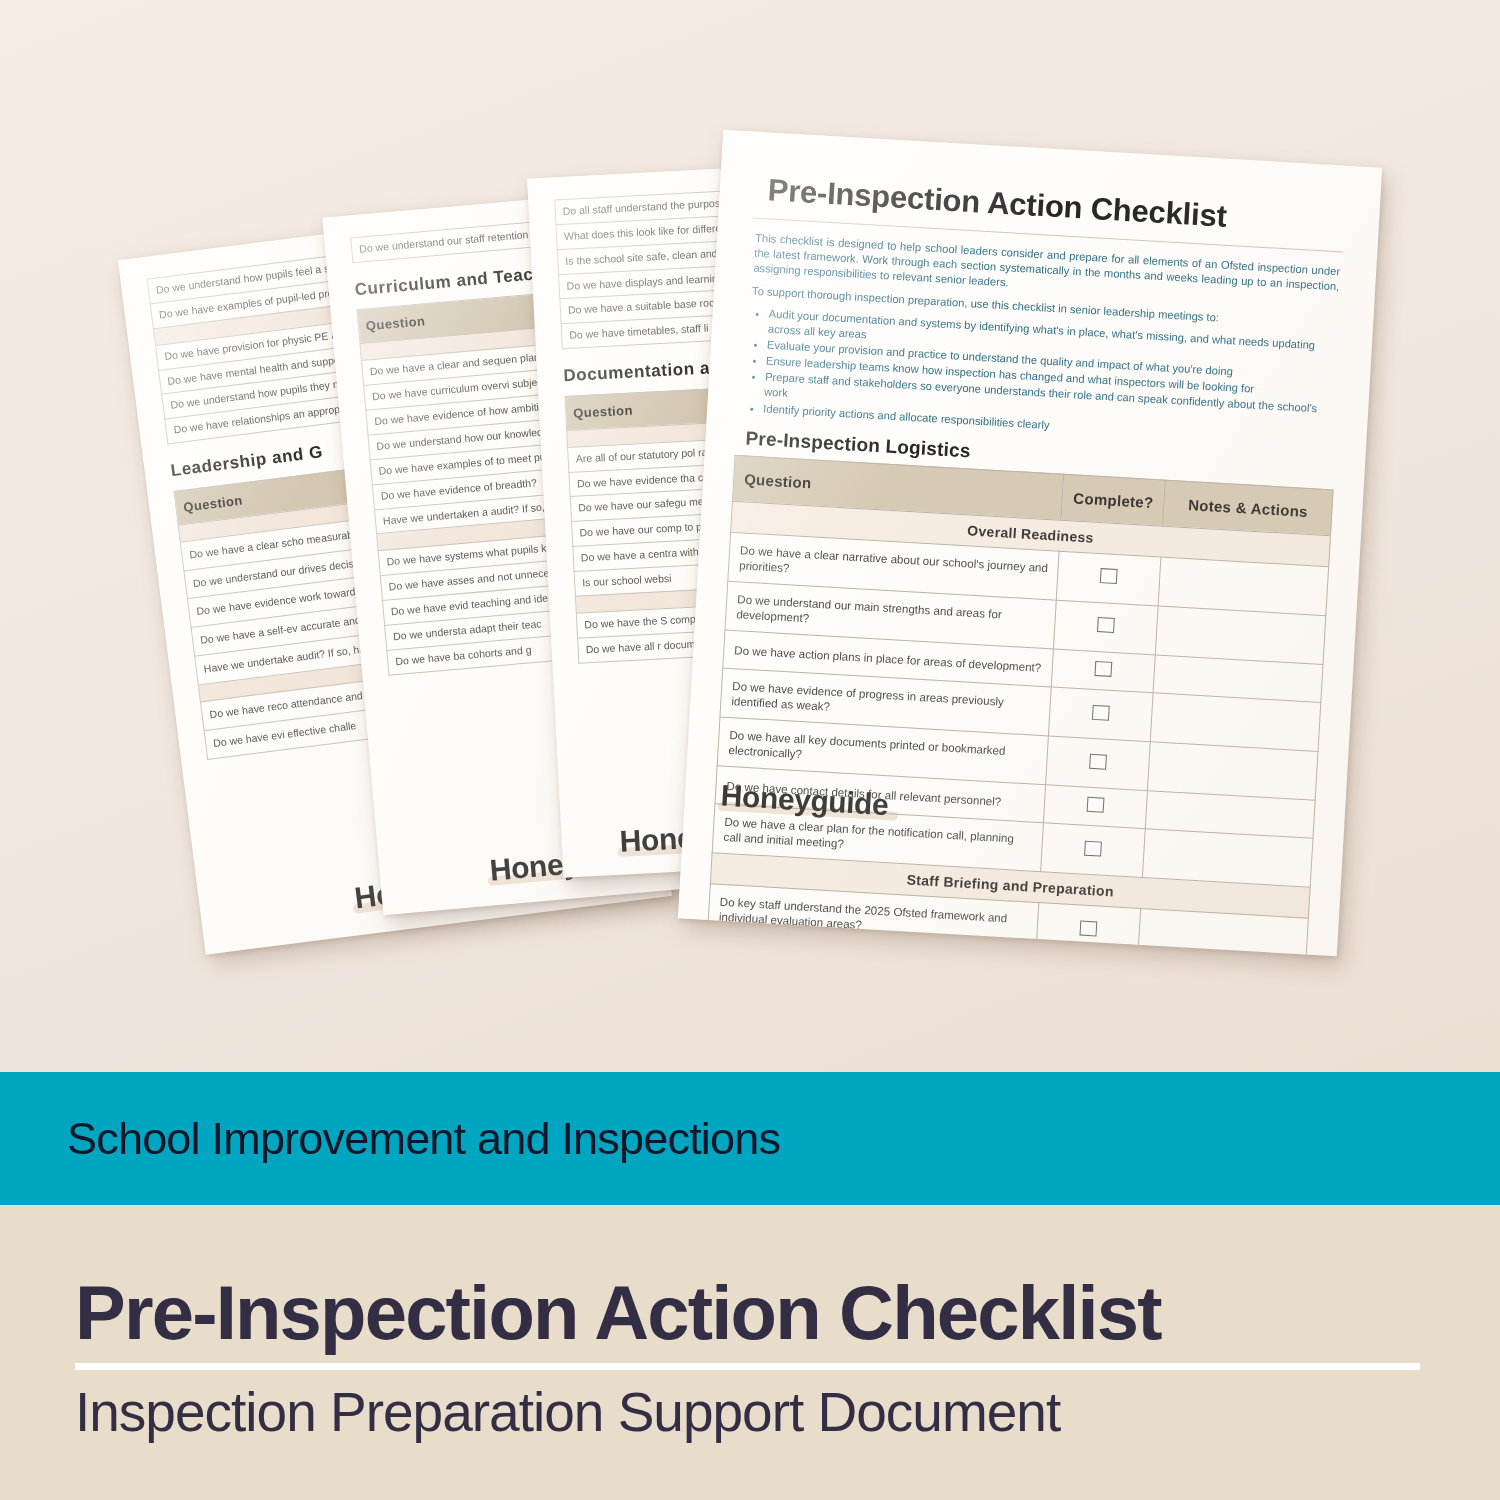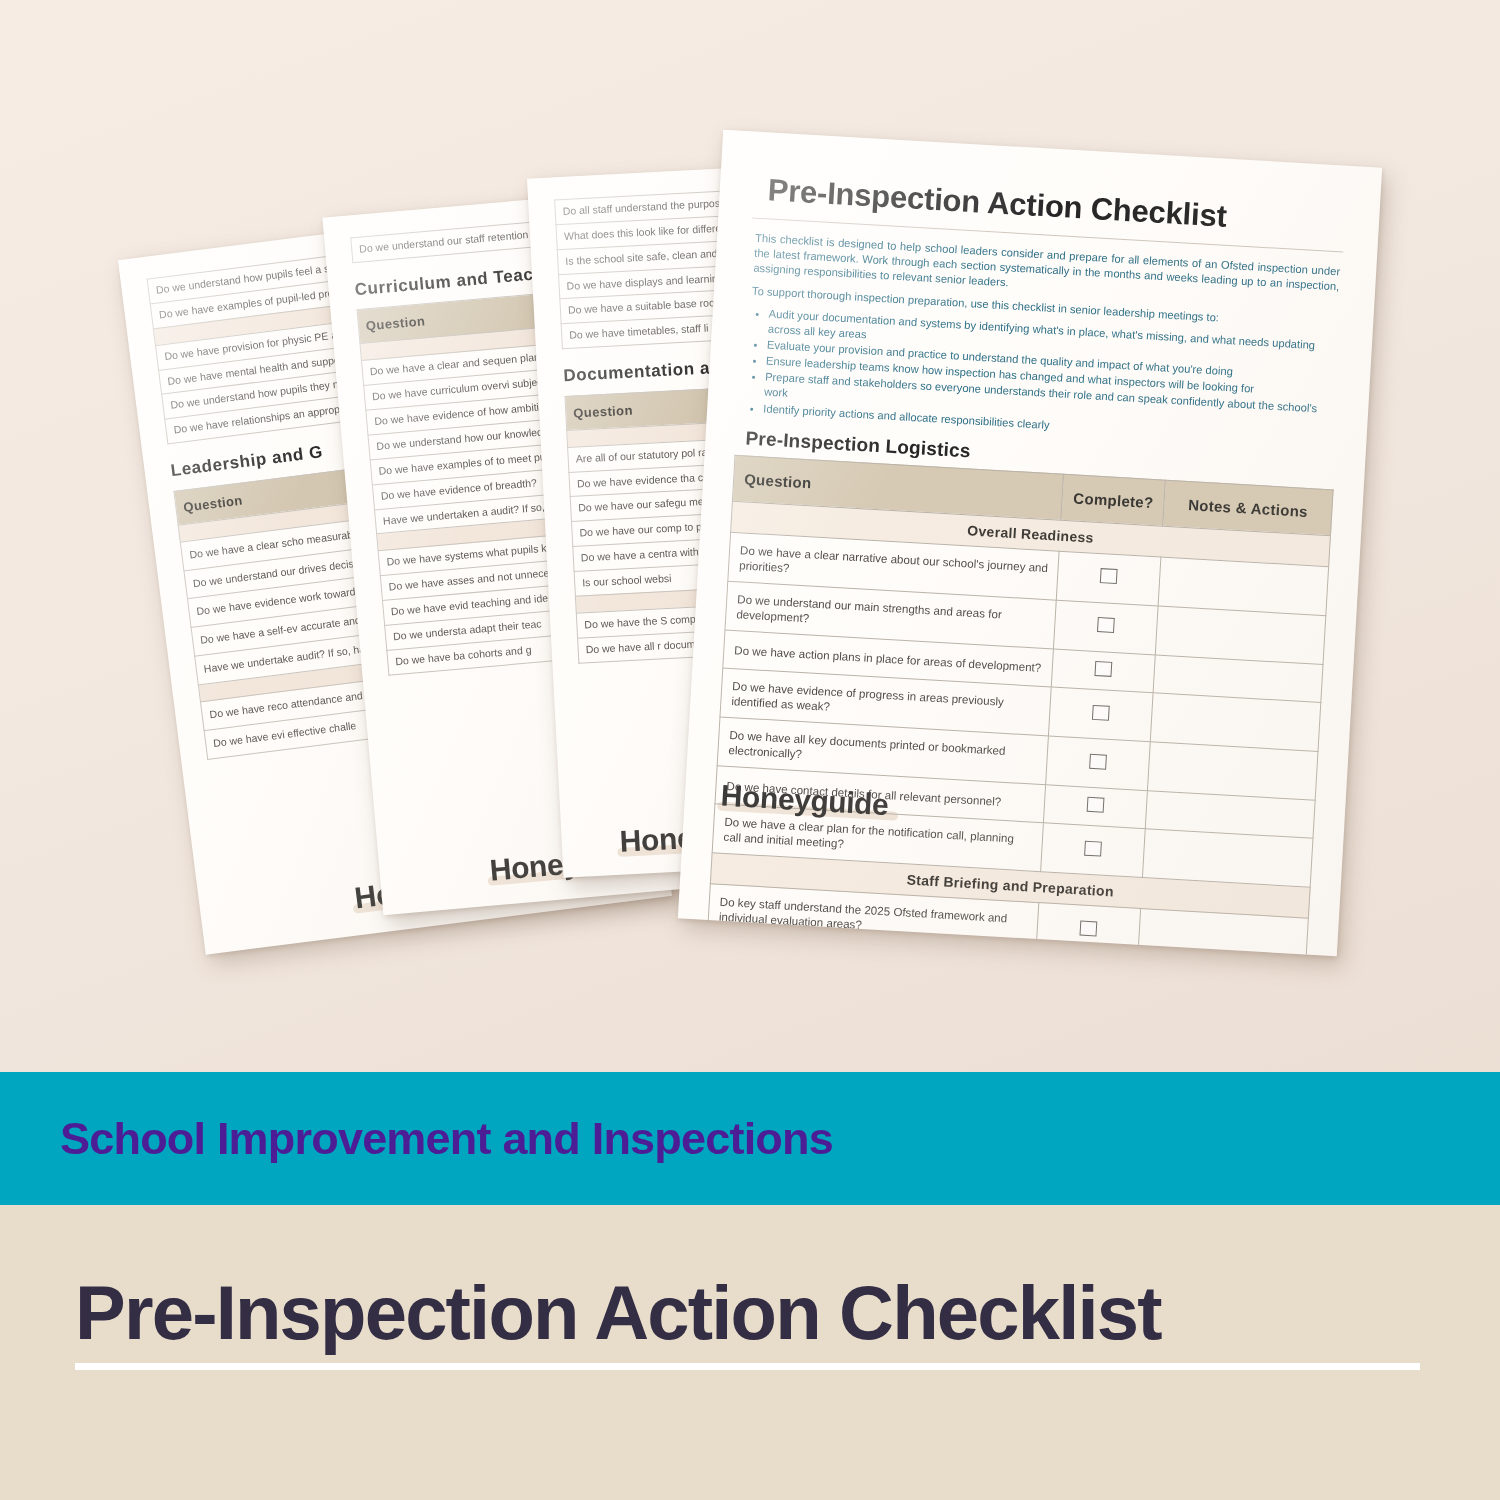--- a/index.html
+++ b/index.html
@@ -103,22 +103,22 @@
   .box { display: inline-block; width: 17px; height: 15px; border: 1.3px solid #6b6862; background: #fff; }
 
   #front-logo { position: absolute; left: 36px; bottom: 108px; }
 
   
   #teal-band {
     position: absolute; left: 0; top: 1072px; width: 1500px; height: 133px;
     background: #00a6c0;
   }
   #teal-band .t {
-    position: absolute; left: 60px; top: 50%; transform: translateY(-50%);
-    color: #4c1d95; font-size: 45px; font-weight: 700; letter-spacing: -.8px;
+    position: absolute; left: 67px; top: 50%; transform: translateY(-50%);
+    color: #0f172a; font-size: 45px; font-weight: 400; letter-spacing: -.8px;
     white-space: nowrap;
   }
   #cream-band {
     position: absolute; left: 0; top: 1205px; width: 1500px; height: 295px;
     background: #e8dccb;
   }
   #big-title {
     position: absolute; left: 75px; top: 64px;
     font-size: 76px; font-weight: 700; color: #332e44; letter-spacing: -1.8px;
     white-space: nowrap;
@@ -430,15 +430,16 @@
 
   </div>
 
   <div id="teal-band">
     <div class="t">School Improvement and Inspections</div>
   </div>
 
   <div id="cream-band">
     <div id="big-title">Pre-Inspection Action Checklist</div>
     <div id="rule-white"></div>
+    <div id="subtitle">Inspection Preparation Support Document</div>
   </div>
 
 </div>
 
 </body></html>

